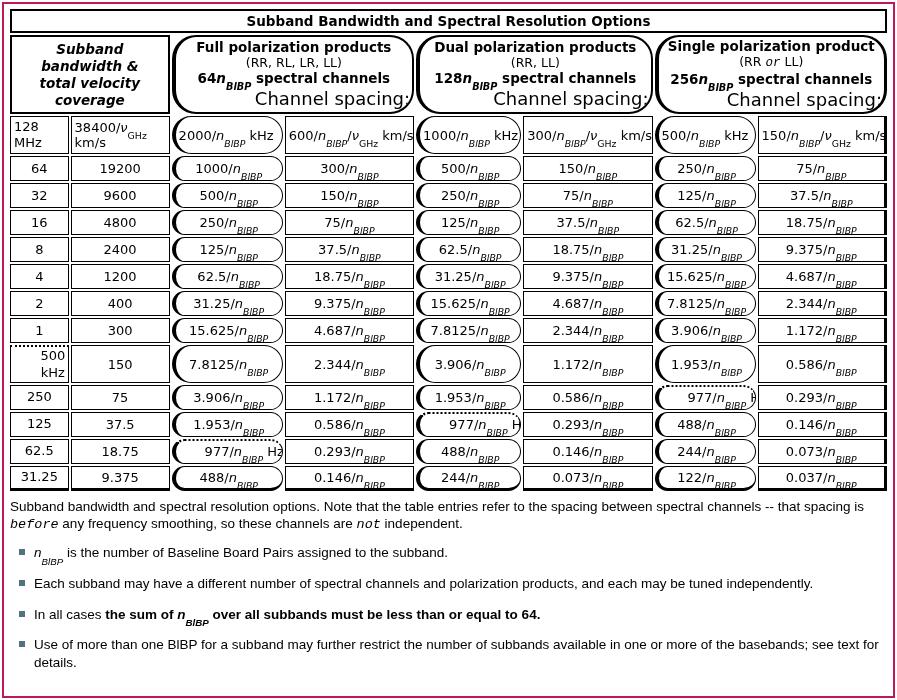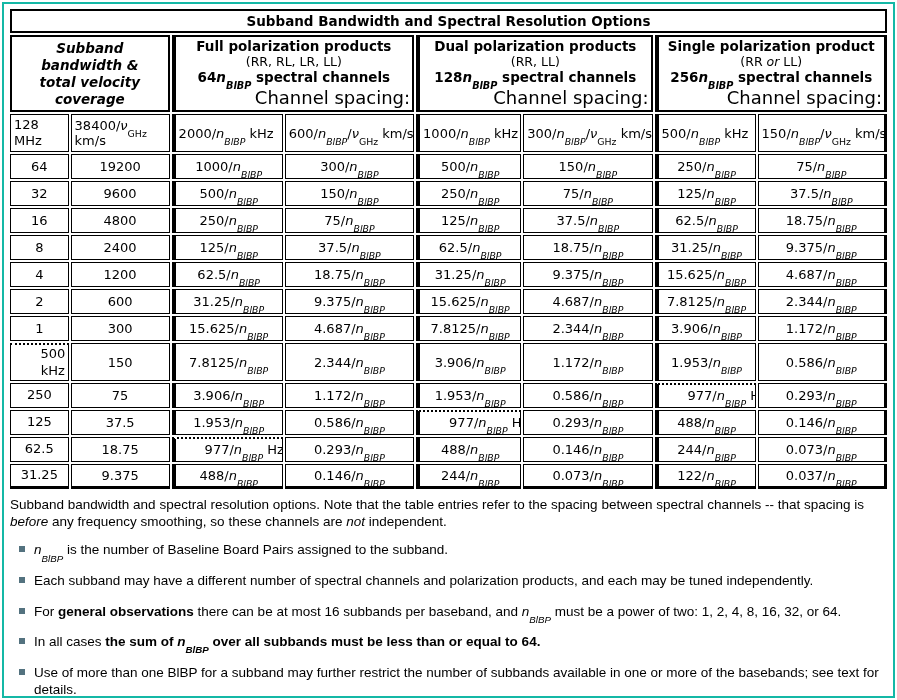--- a/index.html
+++ b/index.html
@@ -1,42 +1,42 @@
 <!DOCTYPE html>
 <html style="--bullet: #53727f;"><head>
 <meta charset="utf-8">
 <style>
   html,body{margin:0;padding:0;background:#fff;}
   body{width:897px;height:700px;position:relative;font-family:"DejaVu Sans",sans-serif;color:#000;}
-  .frame{position:absolute;inset:2px;border:2px solid #14b8a6;padding:3px 4px;box-sizing:border-box;overflow:hidden;}
+  .frame{position:absolute;inset:2px;border:2px solid #be185d;padding:3px 4px;box-sizing:border-box;overflow:hidden;}
 
   table.main{width:100%;border-collapse:separate;border-spacing:2px;table-layout:fixed;font-size:13px;}
   td,th{border:1px solid #000;background:#fff;text-align:center;vertical-align:middle;padding:1px 2px;overflow:hidden;}
   th{border-width:2px;font-weight:normal;}
   .title-cell{border-width:2px;font-weight:bold;font-size:13.5px;height:18px;padding:1px 2px;}
   .hdr-row th{height:66px;}
   .col1-hdr{font-weight:bold;font-size:13.5px;white-space:pre-line;line-height:1.25;font-style:italic;}
   .g-name{font-weight:bold;font-size:13.5px;line-height:1.2;}
   .g-pols{font-size:12.5px;line-height:1.2;}
   .g-ch{font-weight:bold;font-size:13.5px;line-height:1.25;}
   .g-sp{font-size:18px;line-height:1.3;text-align:right;}
 
   tbody tr{height:25px;}
   tbody tr.first{height:38px;}
   tbody tr.first td{text-align:left;padding-left:3px;}
   tbody tr:last-child td{border-bottom-width:3px;}
-  td.gs, th.gs{border-left-width:4px;}
+  td.gs, th.gs{border-left-width:4px;border-radius:24px;}
   td.ge, th.ge{border-right-width:3px;}
   td.dot{border-top:2px dotted #000;padding-left:29px;}
   td.bw{white-space:pre-line;line-height:1.25;}
   td.val{white-space:nowrap;}
   sub{font-size:72%;position:relative;top:0.35em;line-height:0;}
   i{font-style:italic;}
   .b{font-weight:bold;}
-  .i{font-style:italic;}
+  .i{font-style:italic;font-family:Liberation Mono, monospace;}
 
   .caption-block{font-family:"Liberation Sans",sans-serif;font-size:13.5px;margin-top:5px;}
   .caption-block p{margin:2px 2px 0 2px;line-height:1.28;}
   ul.notes{list-style:none;margin:11px 0 0 0;padding:0;}
   ul.notes li{position:relative;padding-left:26px;margin-bottom:13px;line-height:1.3;}
   ul.notes li::before{content:"";position:absolute;left:11px;top:5px;width:6px;height:6px;background:var(--bullet,#53727f);}
 </style>
 </head>
 <body>
 
@@ -139,21 +139,21 @@
           <td class="vel"><span>1200</span></td>
           <td class="val gs"><span>62.5/</span><span><i>n</i><sub><i>BlBP</i></sub></span></td>
           <td class="val"><span>18.75/</span><span><i>n</i><sub><i>BlBP</i></sub></span></td>
           <td class="val gs"><span>31.25/</span><span><i>n</i><sub><i>BlBP</i></sub></span></td>
           <td class="val"><span>9.375/</span><span><i>n</i><sub><i>BlBP</i></sub></span></td>
           <td class="val gs"><span>15.625/</span><span><i>n</i><sub><i>BlBP</i></sub></span></td>
           <td class="val ge"><span>4.687/</span><span><i>n</i><sub><i>BlBP</i></sub></span></td>
         </tr>
         <tr>
           <td class="bw"><span>2</span></td>
-          <td class="vel"><span>600</span></td>
+          <td class="vel"><span>400</span></td>
           <td class="val gs"><span>31.25/</span><span><i>n</i><sub><i>BlBP</i></sub></span></td>
           <td class="val"><span>9.375/</span><span><i>n</i><sub><i>BlBP</i></sub></span></td>
           <td class="val gs"><span>15.625/</span><span><i>n</i><sub><i>BlBP</i></sub></span></td>
           <td class="val"><span>4.687/</span><span><i>n</i><sub><i>BlBP</i></sub></span></td>
           <td class="val gs"><span>7.8125/</span><span><i>n</i><sub><i>BlBP</i></sub></span></td>
           <td class="val ge"><span>2.344/</span><span><i>n</i><sub><i>BlBP</i></sub></span></td>
         </tr>
         <tr>
           <td class="bw"><span>1</span></td>
           <td class="vel"><span>300</span></td>
@@ -215,19 +215,18 @@
           <td class="val ge"><span>0.037/</span><span><i>n</i><sub><i>BlBP</i></sub></span></td>
         </tr>
       </tbody>
   </table>
 
   <div class="caption-block">
     <p><span>Subband bandwidth and spectral resolution options. Note that the table entries refer to the spacing between spectral channels -- that spacing is </span><span class="i">before</span><span> any frequency smoothing, so these channels are </span><span class="i">not</span><span> independent.</span></p>
     <ul class="notes">
       <li><span><i>n</i><sub><i>BlBP</i></sub></span><span> is the number of Baseline Board Pairs assigned to the subband.</span></li>
       <li><span>Each subband may have a different number of spectral channels and polarization products, and each may be tuned independently.</span></li>
-      <li><span>For </span><span class="b">general observations</span><span> there can be at most 16 subbands per baseband, and </span><span><i>n</i><sub><i>BlBP</i></sub></span><span> must be a power of two: 1, 2, 4, 8, 16, 32, or 64.</span></li>
       <li><span>In all cases </span><span class="b">the sum of </span><span class="b"><i>n</i><sub><i>BlBP</i></sub></span><span class="b"> over all subbands must be less than or equal to 64.</span></li>
       <li><span>Use of more than one BlBP for a subband may further restrict the number of subbands available in one or more of the basebands; see text for details.</span></li>
     </ul>
   </div>
 
 </div>
 
 </body></html>

